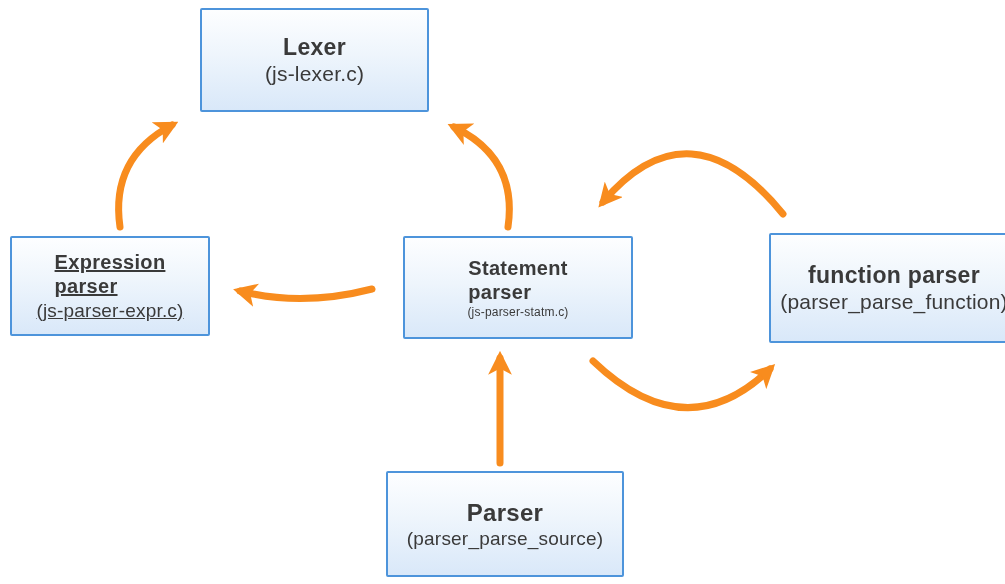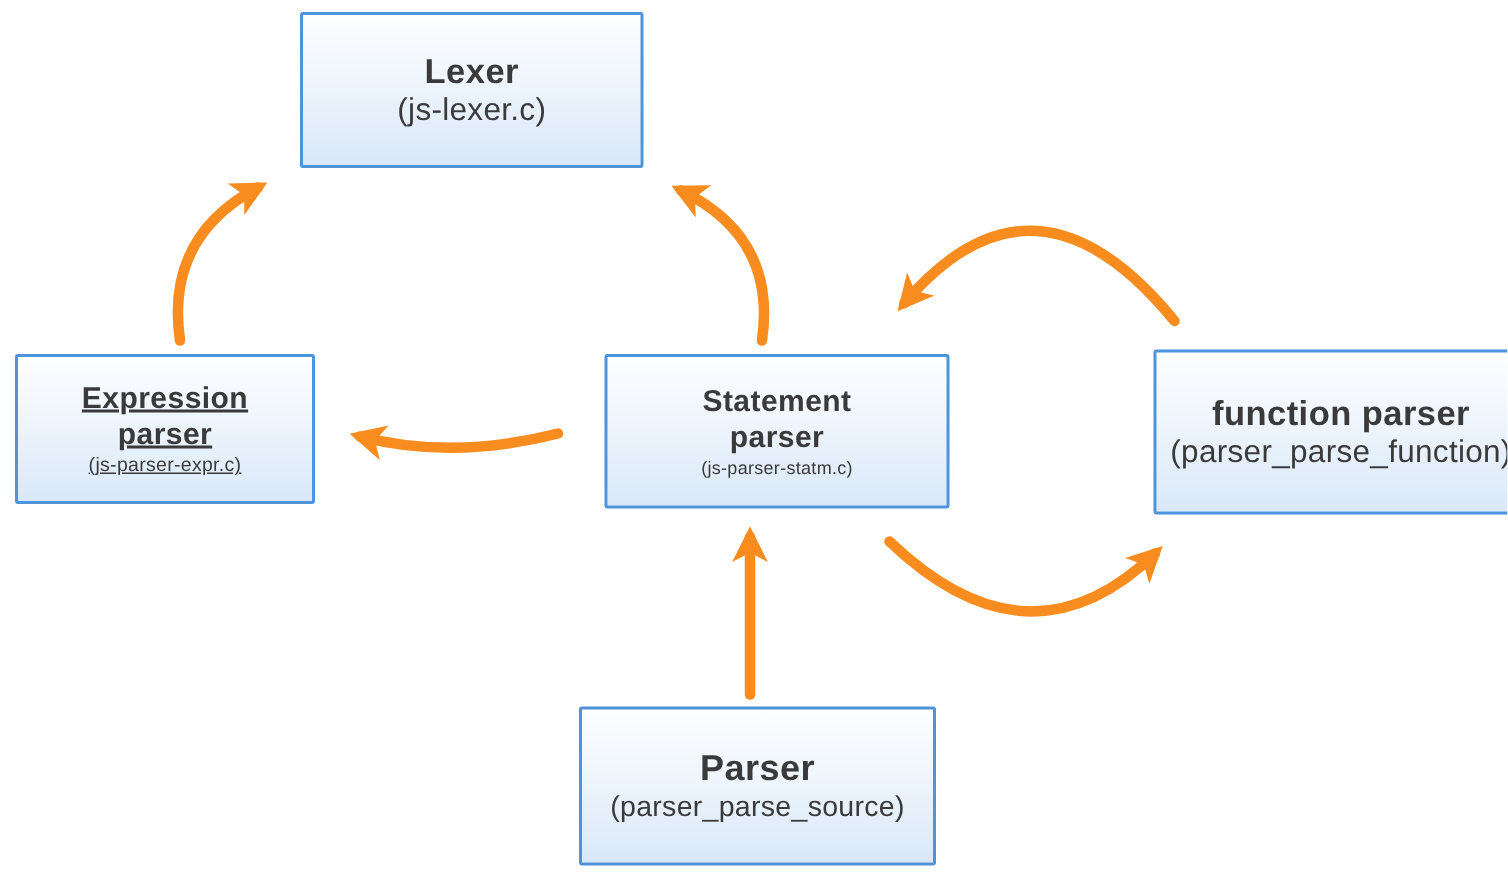--- a/index.html
+++ b/index.html
@@ -24,40 +24,40 @@
   .node {
     position: absolute;
     box-sizing: border-box;
     border: 2px solid #4d94db;
     border-radius: 2px;
     background: linear-gradient(to bottom, #fdfeff 0%, #eef5fc 45%, #d9e8f9 100%);
     display: flex;
     flex-direction: column;
     align-items: center;
     justify-content: center;
-    text-align: center;
+    text-align: left;
     color: #3a3a3a;
     line-height: 1.22;
   }
   .node .title {
     font-weight: 700;
     white-space: pre-line;
     letter-spacing: 0.3px;
   }
   .node .subtitle {
     font-weight: 400;
     letter-spacing: 0.2px;
   }
   #node-lexer      { left: 200px; top: 8px;   width: 229px; height: 104px; }
   #node-lexer .title      { font-size: 23px; }
   #node-lexer .subtitle   { font-size: 21px; }
 
   #node-expression { left: 10px;  top: 236px; width: 200px; height: 100px; text-decoration: underline; }
   #node-expression .title    { font-size: 20px; }
-  #node-expression .subtitle { font-size: 13px; }
+  #node-expression .subtitle { font-size: 19px; }
 
   #node-statement  { left: 403px; top: 236px; width: 230px; height: 103px; }
   #node-statement .title    { font-size: 20px; }
   #node-statement .subtitle { font-size: 12px; }
 
   #node-function   { left: 769px; top: 233px; width: 250px; height: 110px; }
   #node-function .title    { font-size: 23px; }
   #node-function .subtitle { font-size: 21px; }
 
   #node-parser     { left: 386px; top: 471px; width: 238px; height: 106px; }

